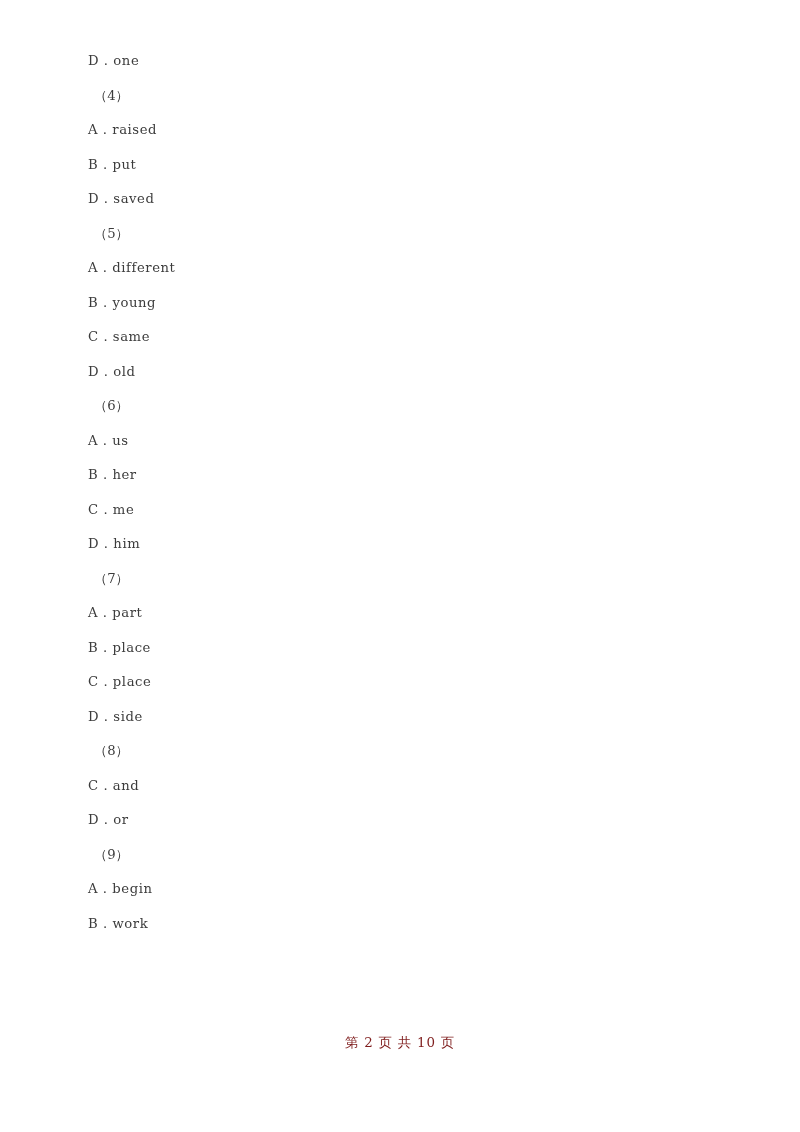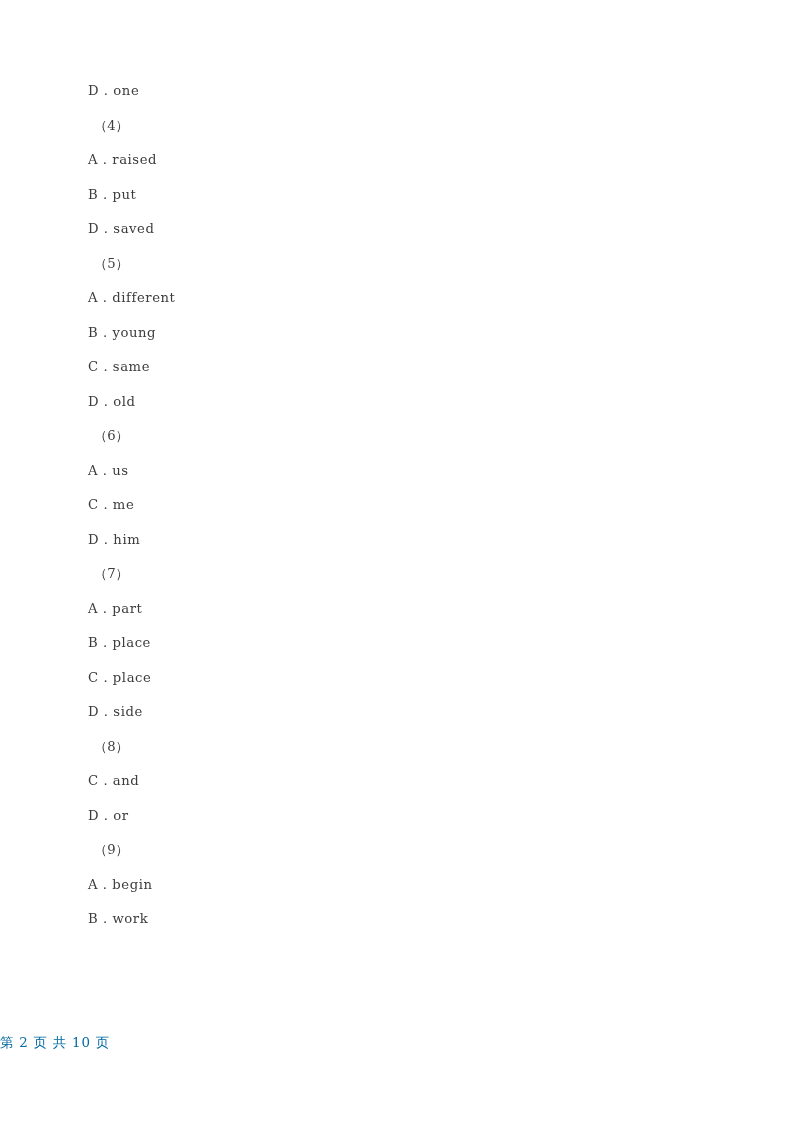--- a/index.html
+++ b/index.html
@@ -24,21 +24,20 @@
     width: 800px;
     height: 1132px;
     background: #ffffff;
   }
 
   .content {
     position: absolute;
     left: 88px;
     top: 49px;
     width: 620px;
-    margin-top: 30px;
   }
 
   
   .line {
     height: 34.52px;
     line-height: 24px;
     font-size: 13.2px;
     letter-spacing: 0.55px;
     white-space: pre;
     color: #3c3c3c;
@@ -52,25 +51,25 @@
     padding-left: 6px;
     letter-spacing: 0px;
     font-size: 13.2px;
   }
 
   .footer {
     position: absolute;
     left: 0;
     top: 1033px;
     width: 800px;
-    text-align: left;
+    text-align: center;
     font-size: 13.4px;
     line-height: 20px;
     letter-spacing: 0.8px;
-    color: #0369a1;
+    color: #7f1d1d;
     white-space: pre;
   }
 </style>
 </head>
 <body>
 
 <div class="page">
 
   <div class="content">
       <div class="line option">D . one</div>
@@ -78,20 +77,21 @@
       <div class="line option">A . raised</div>
       <div class="line option">B . put</div>
       <div class="line option">D . saved</div>
       <div class="line qnum">（5）</div>
       <div class="line option">A . different</div>
       <div class="line option">B . young</div>
       <div class="line option">C . same</div>
       <div class="line option">D . old</div>
       <div class="line qnum">（6）</div>
       <div class="line option">A . us</div>
+      <div class="line option">B . her</div>
       <div class="line option">C . me</div>
       <div class="line option">D . him</div>
       <div class="line qnum">（7）</div>
       <div class="line option">A . part</div>
       <div class="line option">B . place</div>
       <div class="line option">C . place</div>
       <div class="line option">D . side</div>
       <div class="line qnum">（8）</div>
       <div class="line option">C . and</div>
       <div class="line option">D . or</div>

